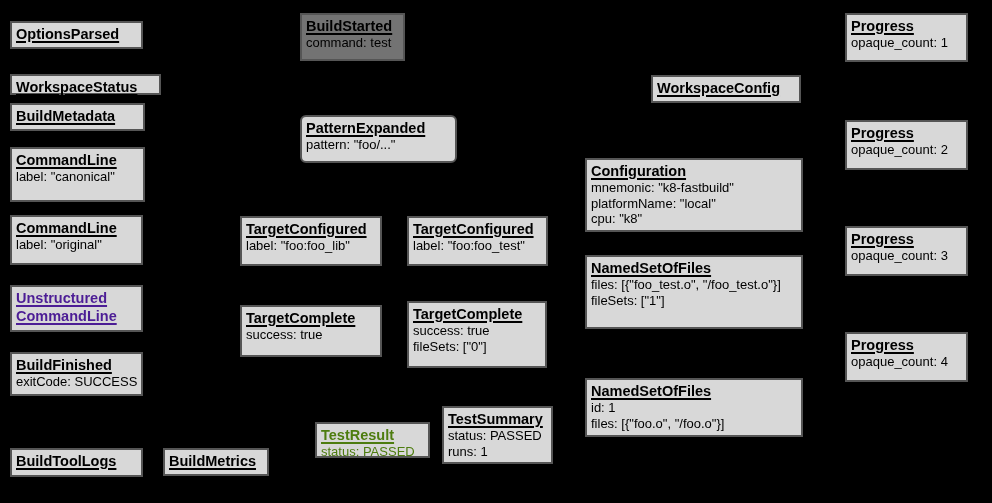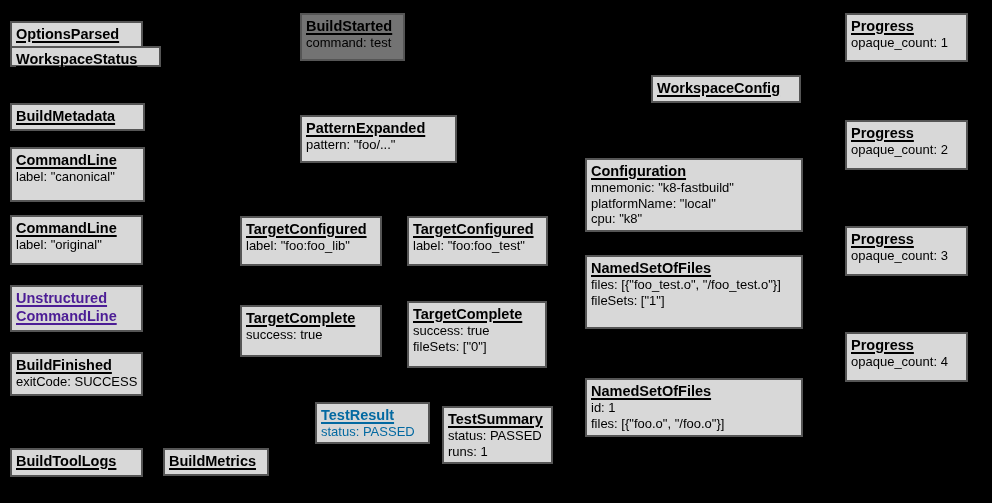--- a/index.html
+++ b/index.html
@@ -35,21 +35,21 @@
     white-space: nowrap;
   }
 </style>
 </head>
 <body>
 
 <div class="diagram" style="background: rgb(0, 0, 0);">
     <div class="node" style="left: 10px; top: 21px; width: 133px; height: 28px; background: rgb(216, 216, 216); border-color: rgb(85, 85, 85); color: rgb(0, 0, 0);">
       <div class="node-title">OptionsParsed</div>
     </div>
-    <div class="node" style="left: 10px; top: 46px; width: 151px; height: 21px; background: rgb(216, 216, 216); border-color: rgb(85, 85, 85); color: rgb(0, 0, 0);">
+    <div class="node" style="left: 10px; top: 74px; width: 151px; height: 21px; background: rgb(216, 216, 216); border-color: rgb(85, 85, 85); color: rgb(0, 0, 0);">
       <div class="node-title">WorkspaceStatus</div>
     </div>
     <div class="node" style="left: 10px; top: 103px; width: 135px; height: 28px; background: rgb(216, 216, 216); border-color: rgb(85, 85, 85); color: rgb(0, 0, 0);">
       <div class="node-title">BuildMetadata</div>
     </div>
     <div class="node" style="left: 10px; top: 147px; width: 135px; height: 55px; background: rgb(216, 216, 216); border-color: rgb(85, 85, 85); color: rgb(0, 0, 0);">
       <div class="node-title">CommandLine</div>
       <div class="node-line">label: "canonical"</div>
     </div>
     <div class="node" style="left: 10px; top: 215px; width: 133px; height: 50px; background: rgb(216, 216, 216); border-color: rgb(85, 85, 85); color: rgb(0, 0, 0);">
@@ -67,42 +67,42 @@
     <div class="node" style="left: 10px; top: 448px; width: 133px; height: 29px; background: rgb(216, 216, 216); border-color: rgb(85, 85, 85); color: rgb(0, 0, 0);">
       <div class="node-title">BuildToolLogs</div>
     </div>
     <div class="node" style="left: 163px; top: 448px; width: 106px; height: 28px; background: rgb(216, 216, 216); border-color: rgb(85, 85, 85); color: rgb(0, 0, 0);">
       <div class="node-title">BuildMetrics</div>
     </div>
     <div class="node" style="left: 300px; top: 13px; width: 105px; height: 48px; background: #737373; border-color: rgb(85, 85, 85); color: rgb(0, 0, 0);">
       <div class="node-title">BuildStarted</div>
       <div class="node-line">command: test</div>
     </div>
-    <div class="node" style="left: 300px; top: 115px; width: 157px; height: 48px; background: rgb(216, 216, 216); border-color: rgb(85, 85, 85); color: rgb(0, 0, 0);">
+    <div class="node" style="left: 300px; top: 115px; width: 157px; height: 48px; background: rgb(216, 216, 216); border-color: rgb(85, 85, 85); color: rgb(0, 0, 0); border-radius: 6px;">
       <div class="node-title">PatternExpanded</div>
       <div class="node-line">pattern: "foo/..."</div>
     </div>
     <div class="node" style="left: 240px; top: 216px; width: 142px; height: 50px; background: rgb(216, 216, 216); border-color: rgb(85, 85, 85); color: rgb(0, 0, 0);">
       <div class="node-title">TargetConfigured</div>
       <div class="node-line">label: "foo:foo_lib"</div>
     </div>
     <div class="node" style="left: 407px; top: 216px; width: 141px; height: 50px; background: rgb(216, 216, 216); border-color: rgb(85, 85, 85); color: rgb(0, 0, 0);">
       <div class="node-title">TargetConfigured</div>
       <div class="node-line">label: "foo:foo_test"</div>
     </div>
     <div class="node" style="left: 240px; top: 305px; width: 142px; height: 52px; background: rgb(216, 216, 216); border-color: rgb(85, 85, 85); color: rgb(0, 0, 0);">
       <div class="node-title">TargetComplete</div>
       <div class="node-line">success: true</div>
     </div>
     <div class="node" style="left: 407px; top: 301px; width: 140px; height: 67px; background: rgb(216, 216, 216); border-color: rgb(85, 85, 85); color: rgb(0, 0, 0);">
       <div class="node-title">TargetComplete</div>
       <div class="node-line">success: true</div>
       <div class="node-line">fileSets: ["0"]</div>
     </div>
-    <div class="node" style="left: 315px; top: 402px; width: 115px; height: 42px; background: rgb(216, 216, 216); border-color: rgb(85, 85, 85); color: #0369a1;">
+    <div class="node" style="left: 315px; top: 422px; width: 115px; height: 36px; background: rgb(216, 216, 216); border-color: rgb(85, 85, 85); color: #4d7c0f;">
       <div class="node-title">TestResult</div>
       <div class="node-line">status: PASSED</div>
     </div>
     <div class="node" style="left: 442px; top: 406px; width: 111px; height: 58px; background: rgb(216, 216, 216); border-color: rgb(85, 85, 85); color: rgb(0, 0, 0);">
       <div class="node-title">TestSummary</div>
       <div class="node-line">status: PASSED</div>
       <div class="node-line">runs: 1</div>
     </div>
     <div class="node" style="left: 651px; top: 75px; width: 150px; height: 28px; background: rgb(216, 216, 216); border-color: rgb(85, 85, 85); color: rgb(0, 0, 0);">
       <div class="node-title">WorkspaceConfig</div>

